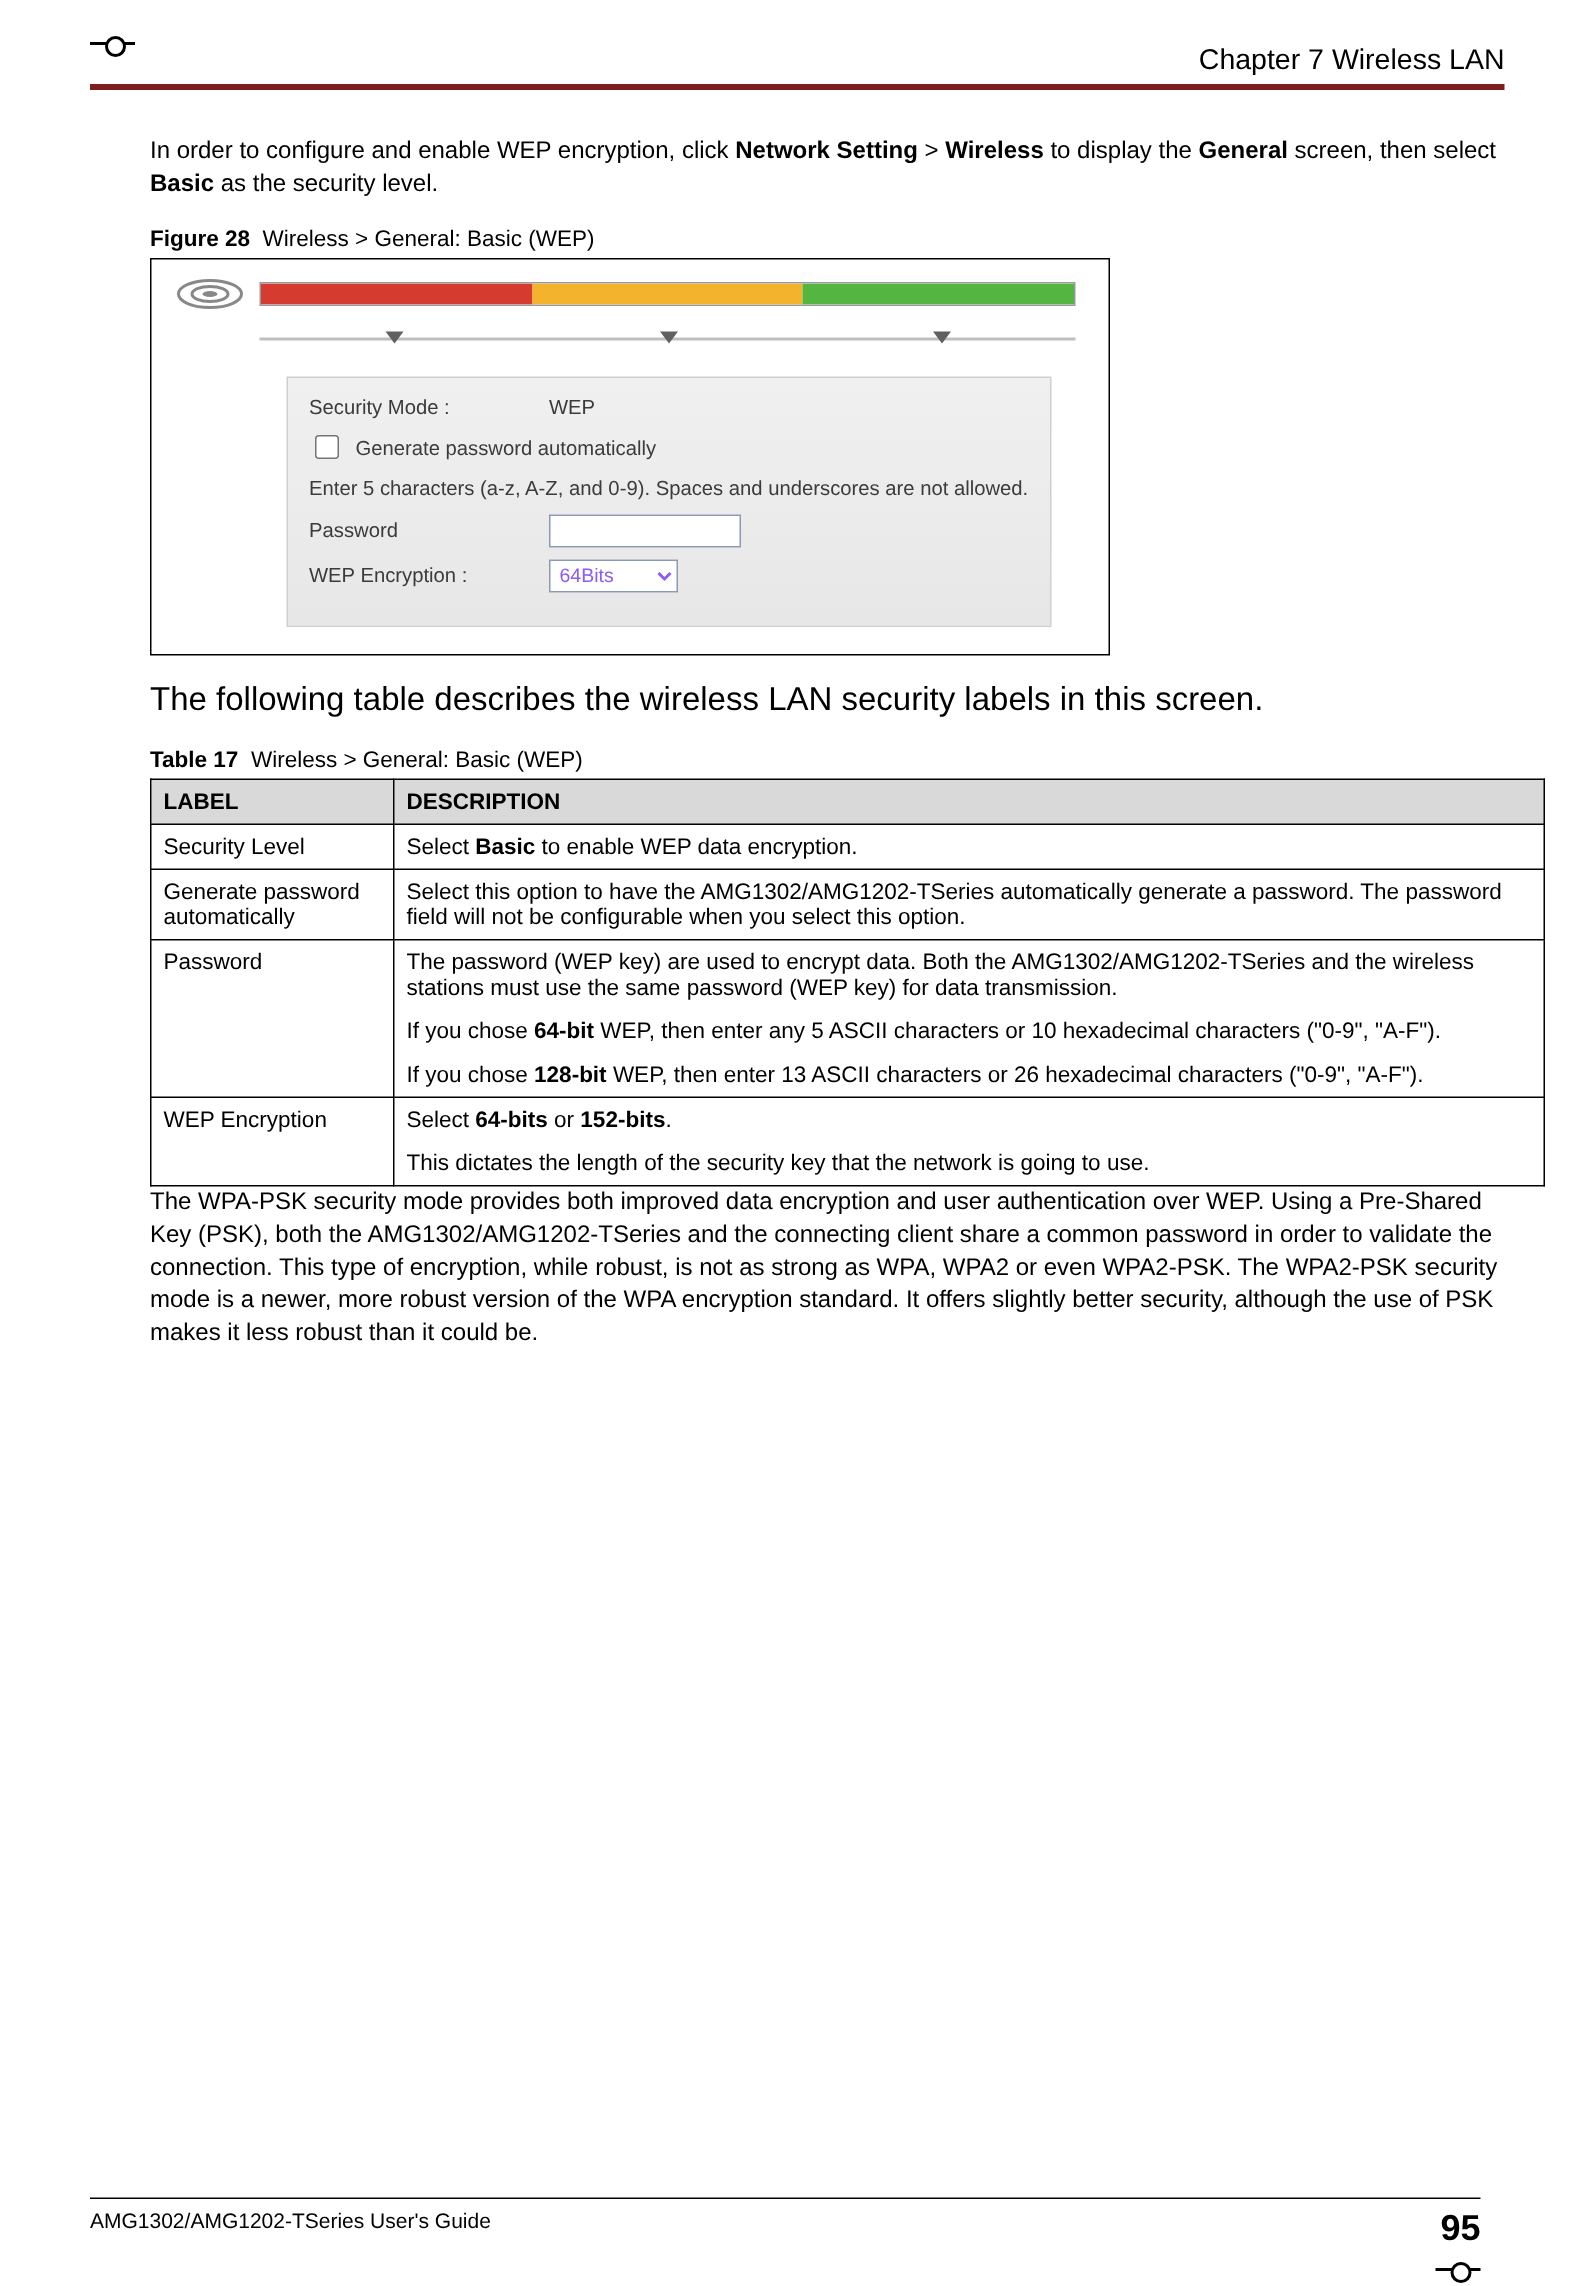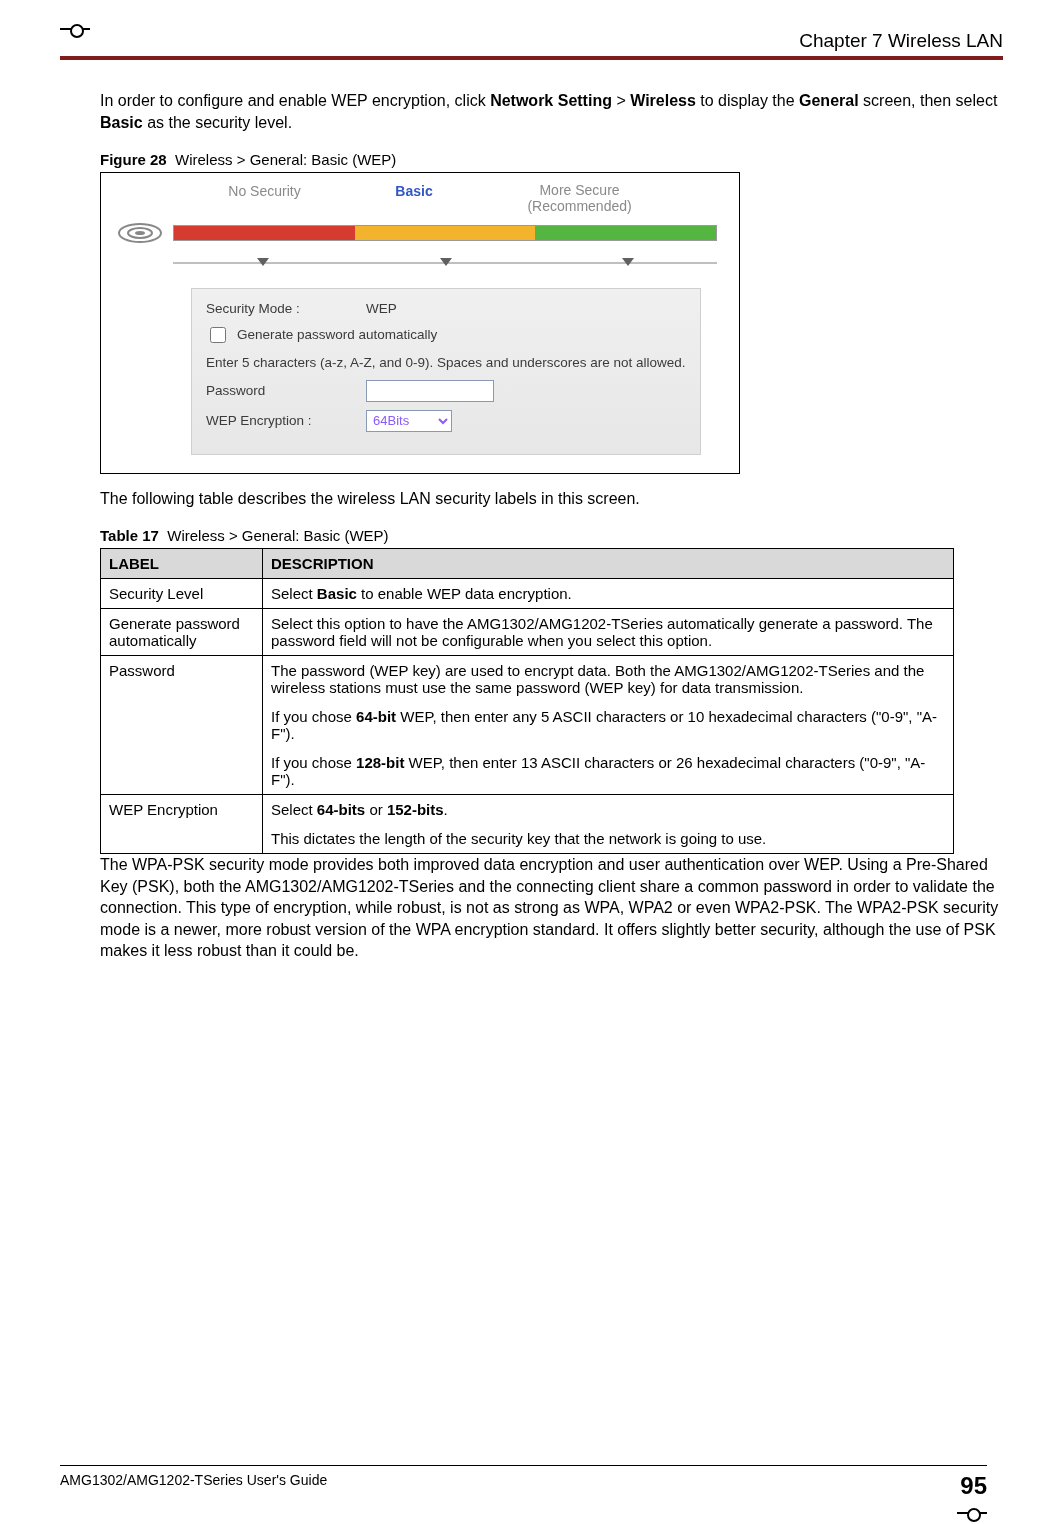--- a/index.html
+++ b/index.html
@@ -37,21 +37,21 @@
   }
   .header-decor .cir {
     position:absolute; width:10px; height:10px; border:2px solid #000; border-radius:50%; background:#fff; left:10px; top:2px;
   }
   .body-text {
     font-size: 16px;
     line-height: 1.35;
     margin: 30px 0 18px 40px;
   }
   .body-text-after {
-    font-size: 16px;
+    font-size: 22px;
     line-height: 1.35;
     margin: 14px 0 18px 40px;
   }
   .figcap, .tabcap {
     font-size: 15px;
     margin: 10px 0 4px 40px;
   }
   .figcap b, .tabcap b { font-weight: bold; }
   .figbox {
     margin-left: 40px;
@@ -116,21 +116,21 @@
   .panel select {
     width:86px; height:22px; border:1px solid #8a99b6; background:#fff; font-size:13px; padding:0 2px; color:#8b5cf6;
   }
   .panel .chk { display:flex; align-items:center; gap:8px; margin-bottom:8px;}
   .panel .chk input { width:16px; height:16px; border:1px solid #6d82a8; background:#fff;}
   .panel .note { font-size:13.5px; margin-bottom:8px; line-height:1.3;}
   
   table.t17 {
     margin-left: 40px;
     border-collapse: collapse;
-    width: 854px;
+    width: 930px;
     font-size: 15px;
   }
   table.t17 th, table.t17 td {
     border: 1px solid #000;
     padding: 6px 8px;
     vertical-align: top;
     text-align: left;
   }
   table.t17 th {
     background: #d9d9d9;
@@ -180,25 +180,20 @@
 
   <p class="body-text">
     <span>In order to configure and enable WEP encryption, click </span><b>Network Setting</b><span> &gt; </span><b>Wireless</b><span> to display the </span><b>General</b><span> screen, then select </span><b>Basic</b><span> as the security level.</span>
   </p>
 
   <div class="figcap">
     <b>Figure 28</b>&nbsp;&nbsp;<span>Wireless &gt; General: Basic (WEP)</span>
   </div>
 
   <div class="figbox">
-    <div class="sec-labels">
-      <span>No Security</span>
-      <span class="basic">Basic</span>
-      <span class="more"><span>More Secure</span><br><span>(Recommended)</span></span>
-    </div>
     <div class="bar-row">
       <span class="disc-icon">
         <svg viewBox="0 0 50 30">
             <ellipse cx="25" cy="15" rx="21" ry="9" fill="none" stroke="#888" stroke-width="2"></ellipse>
             <ellipse cx="25" cy="15" rx="12" ry="5" fill="none" stroke="#888" stroke-width="2"></ellipse>
             <ellipse cx="25" cy="15" rx="5" ry="2" fill="#888"></ellipse>
           </svg>
       </span>
       <div class="bar">
         <div class="seg red"></div>

